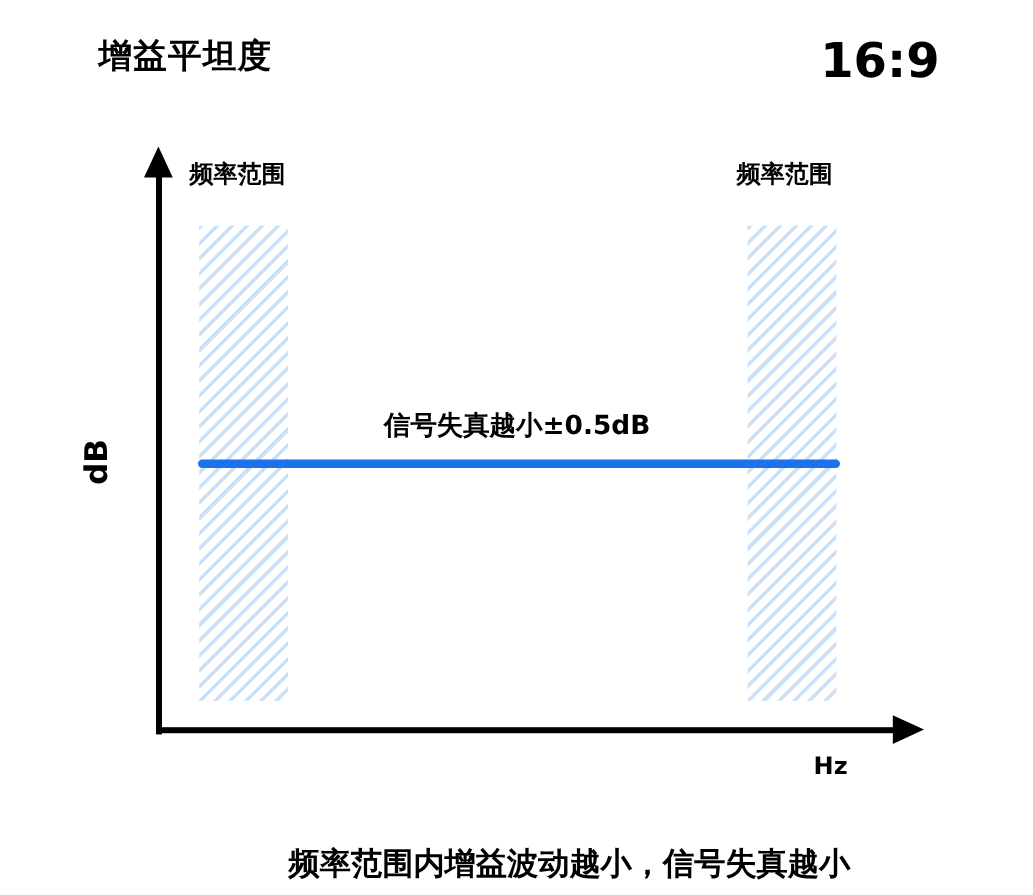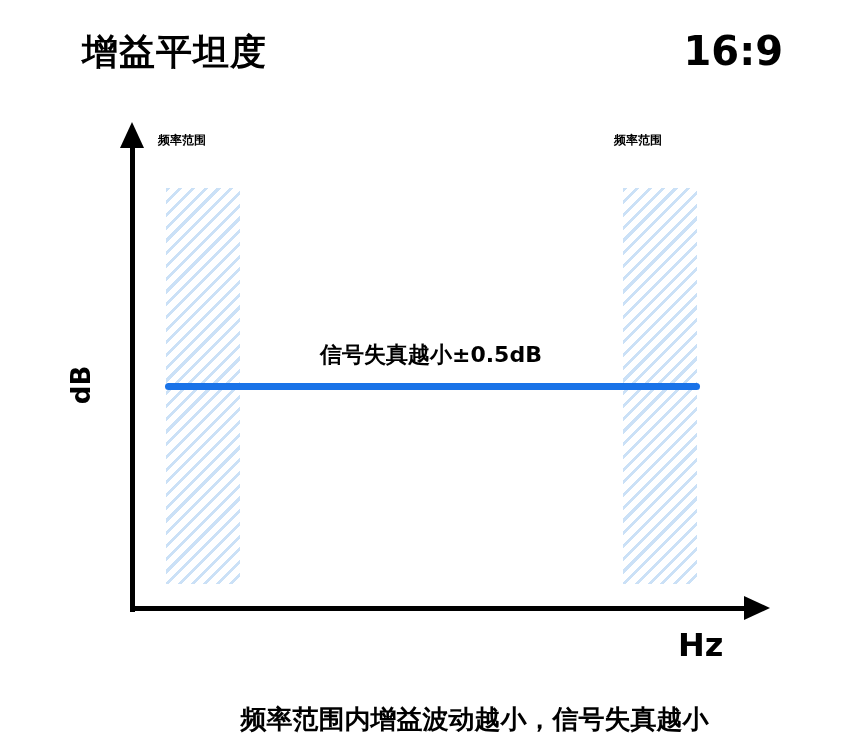--- a/index.html
+++ b/index.html
@@ -1,31 +1,31 @@
 <!DOCTYPE html>
 <html><head>
 <meta charset="utf-8">
 <style>
   html, body { margin: 0; padding: 0; background: #ffffff; }
   body { width: 861px; height: 746px; position: relative; overflow: hidden;
          font-family: "DejaVu Sans", "Liberation Sans", sans-serif; color: #000; }
-  .title { position: absolute; left: 82px; top: 28px; font-size: 36px; font-weight: bold; letter-spacing: 1px; }
+  .title { position: absolute; left: 82px; top: 28px; font-size: 28px; font-weight: bold; letter-spacing: 1px; }
   .ratio { position: absolute; right: 78px; top: 28px; font-size: 40px; font-weight: bold; text-align: right; }
   .band { position: absolute; top: 188px; height: 396px; width: 74px;
           background: repeating-linear-gradient(135deg, rgba(160,200,240,0.55) 0 3px, rgba(255,255,255,0) 3px 9px); }
-  .band-label { position: absolute; top: 132px; font-size: 12px; font-weight: bold; }
+  .band-label { position: absolute; top: 132px; font-size: 20px; font-weight: bold; }
   .axis-y { position: absolute; left: 130px; top: 140px; width: 5px; height: 472px; background: #000; }
   .arrow-up { position: absolute; left: 120px; top: 122px; width: 0; height: 0;
               border-left: 12px solid transparent; border-right: 12px solid transparent; border-bottom: 26px solid #000; }
   .axis-x { position: absolute; left: 130px; top: 606px; width: 620px; height: 5px; background: #000; }
   .arrow-right { position: absolute; left: 744px; top: 596px; width: 0; height: 0;
                  border-top: 12px solid transparent; border-bottom: 12px solid transparent; border-left: 26px solid #000; }
   .ylabel { position: absolute; left: 62px; top: 370px; font-size: 26px; font-weight: bold;
             transform: rotate(-90deg); transform-origin: center; }
-  .xlabel { position: absolute; left: 678px; top: 626px; font-size: 32px; font-weight: bold; }
+  .xlabel { position: absolute; left: 678px; top: 626px; font-size: 20px; font-weight: bold; }
   .gain-line { position: absolute; left: 165px; top: 383px; width: 535px; height: 7px; border-radius: 4px; }
   .gain-label { position: absolute; left: 320px; top: 340px; font-size: 22px; font-weight: bold; }
   .caption { position: absolute; left: 0; width: 861px; top: 702px; text-align: center; font-size: 26px; font-weight: bold; margin-left: 44px; }
 </style>
 </head>
 <body>
 
 <div class="title">增益平坦度</div>
 <div class="ratio">16:9</div>
 

